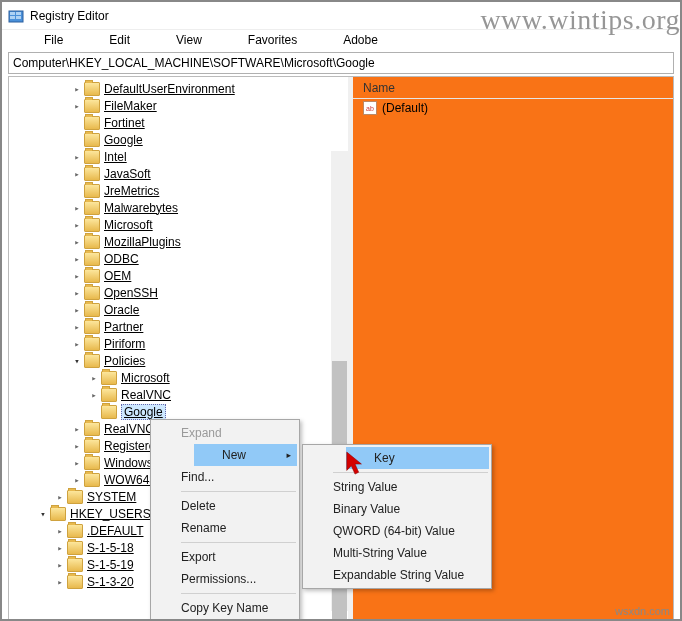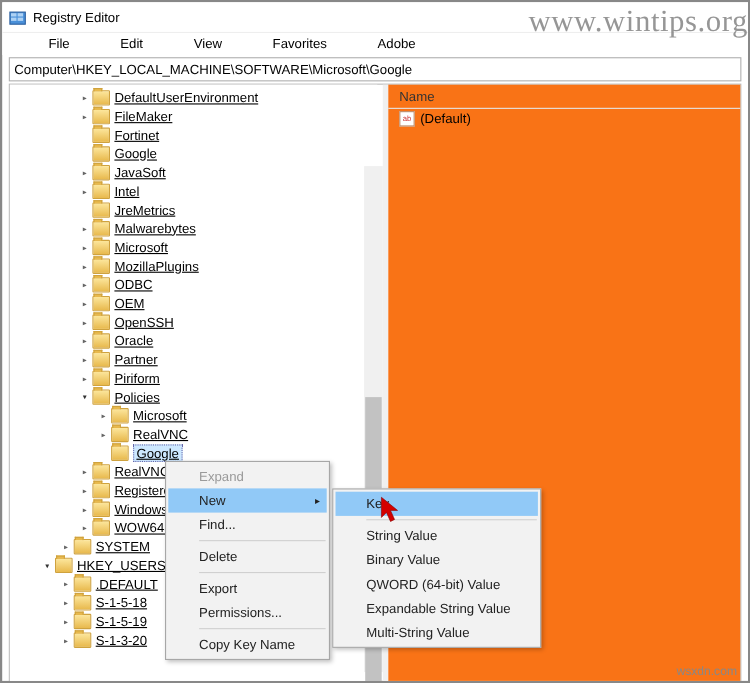--- a/index.html
+++ b/index.html
@@ -25,21 +25,21 @@
 .exp.open:before { content: "▾"; color: #333; }
 .exp.none:before { content: ""; }
 .folder { width: 16px; height: 14px; background: linear-gradient(#FCE69C,#E8B94D); border: 1px solid #CFA23E; border-radius: 1px; margin-right: 4px; display: inline-block; position: relative; }
 .folder:before { content: ""; position: absolute; top: -3px; left: 0; width: 6px; height: 2px; background: #E8B94D; border: 1px solid #CFA23E; border-bottom: none; }
 .label { font-size: 12px; text-decoration: underline; }
 .label.sel { background: #cde8ff; border: 1px dotted #66a; padding: 0 2px; }
 svg.reg-icon { display: block; }
 .ctxmenu { position: absolute; background: #f2f2f2; border: 1px solid #a7a7a7; box-shadow: 2px 2px 4px rgba(0,0,0,0.25); font-size: 12px; z-index: 100; padding: 2px; }
 .ctxmenu .mi { height: 22px; display: flex; align-items: center; padding: 0 20px 0 28px; color: #222; position: relative; }
 .ctxmenu .mi.disabled { color: #9a9a9a; }
-.ctxmenu .mi.hl { background: #91c9f7; }
+.ctxmenu .mi.hl { background: #91c9f7; margin-left: 41px; }
 .ctxmenu .sep { height: 1px; background: #d0d0d0; margin: 3px 1px 3px 28px; }
 .ctxmenu .arrow { position: absolute; right: 6px; font-size: 9px; }
 .watermark { position: absolute; top: 2px; right: 0; font-size: 28px; color: #7f7f7f; font-family: Georgia, "Times New Roman", serif; opacity: 0.82; letter-spacing: 0.5px; }
 .footer { position: absolute; bottom: 2px; right: 10px; font-size: 11px; color: #888; }
 .cursor { position: absolute; width: 22px; height: 28px; z-index: 200; pointer-events: none; }
 .string-icon { width: 14px; height: 14px; border: 1px solid #b86; background: #fff; font-size: 7px; color: #c33; display: inline-flex; align-items: center; justify-content: center; margin-right: 5px; }
 </style>
 </head>
 <body>
 
@@ -89,27 +89,27 @@
       <div class="row">
         <span class="indent" style="width: 59px;"></span>
         <span class="exp none"></span>
         <span class="folder"></span>
         <span class="label">Google</span>
       </div>
       <div class="row">
         <span class="indent" style="width: 59px;"></span>
         <span class="exp "></span>
         <span class="folder"></span>
+        <span class="label">Intel</span>
+      </div>
+      <div class="row">
+        <span class="indent" style="width: 59px;"></span>
+        <span class="exp "></span>
+        <span class="folder"></span>
         <span class="label">JavaSoft</span>
-      </div>
-      <div class="row">
-        <span class="indent" style="width: 59px;"></span>
-        <span class="exp "></span>
-        <span class="folder"></span>
-        <span class="label">Intel</span>
       </div>
       <div class="row">
         <span class="indent" style="width: 59px;"></span>
         <span class="exp none"></span>
         <span class="folder"></span>
         <span class="label">JreMetrics</span>
       </div>
       <div class="row">
         <span class="indent" style="width: 59px;"></span>
         <span class="exp "></span>
@@ -270,20 +270,23 @@
       <span>New</span>
       <span class="arrow">▸</span>
     </div>
     <div class="mi">
       <span>Find...</span>
     </div>
     <div class="sep"></div>
     <div class="mi">
       <span>Delete</span>
     </div>
+    <div class="mi">
+      <span>Rename</span>
+    </div>
     <div class="sep"></div>
     <div class="mi">
       <span>Export</span>
     </div>
     <div class="mi">
       <span>Permissions...</span>
     </div>
     <div class="sep"></div>
     <div class="mi">
       <span>Copy Key Name</span>
@@ -298,24 +301,24 @@
     <div class="mi">
       <span>String Value</span>
     </div>
     <div class="mi">
       <span>Binary Value</span>
     </div>
     <div class="mi">
       <span>QWORD (64-bit) Value</span>
     </div>
     <div class="mi">
+      <span>Multi-String Value</span>
+    </div>
+    <div class="mi">
       <span>Expandable String Value</span>
-    </div>
-    <div class="mi">
-      <span>Multi-String Value</span>
     </div>
   </div>
 
 <svg class="cursor" style="left:342px; top:448px;" viewBox="0 0 24 30">
   <path d="M3 2 L3 22 L8 17 L12 26 L16 24 L12 15 L19 15 Z" fill="#d40000" stroke="#880000" stroke-width="0.6"></path>
 </svg>
 
 <div class="watermark">www.wintips.org</div>
 <div class="footer">wsxdn.com</div>
 

